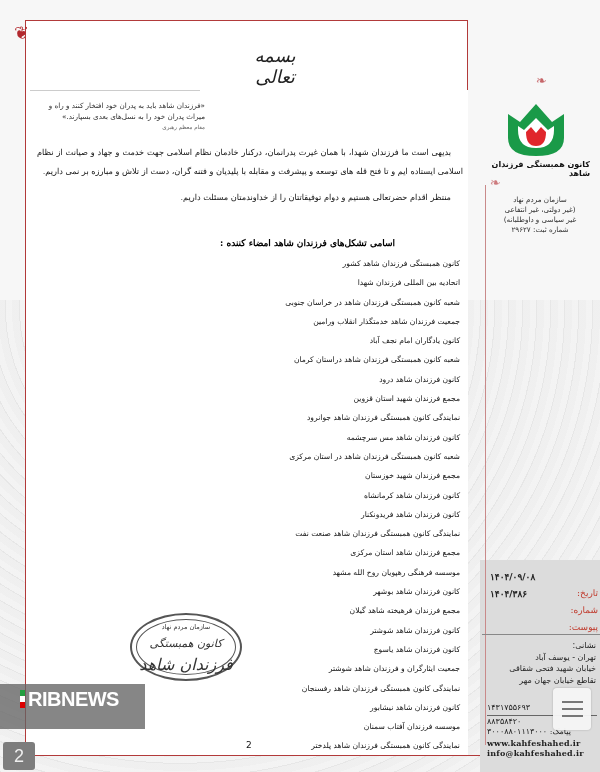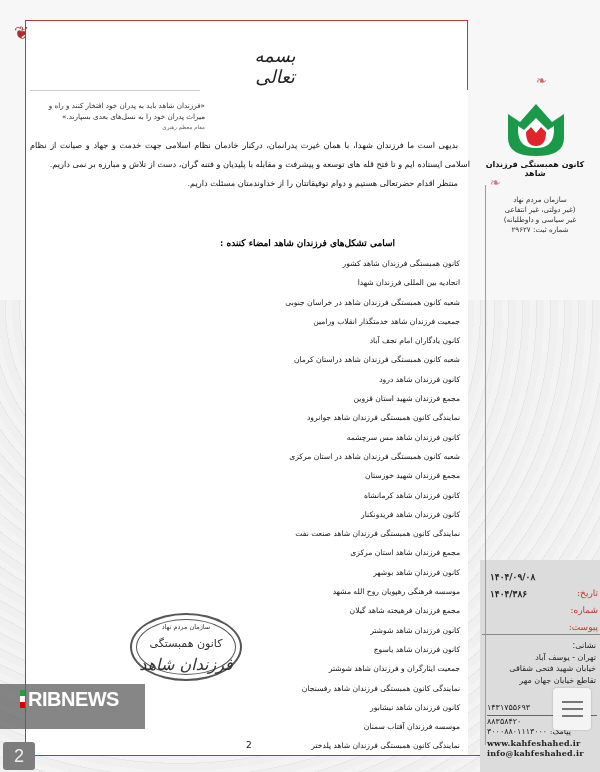--- a/index.html
+++ b/index.html
@@ -12,40 +12,40 @@
   .frame-bottom{position:absolute;left:25px;top:755px;width:575px;height:0;border-top:1.5px solid #b23a3a;}
   .right-rule{position:absolute;left:467px;top:20px;height:70px;border-left:1.5px solid #b23a3a;}
   .side{position:absolute;left:480px;top:560px;width:120px;height:212px;background:#dcdcdc;}
   .sidebox{position:absolute;left:485px;top:185px;width:115px;height:560px;border-left:1.5px solid #c98a8a;}
   .ornament{position:absolute;color:#b2292e;font-size:18px;line-height:1;}
   .bismillah{position:absolute;left:245px;top:45px;width:60px;text-align:center;font-family:"DejaVu Serif",serif;font-size:18px;color:#222;font-style:italic;}
   .quote-rule{position:absolute;left:30px;top:90px;width:170px;border-top:1px solid #ccc;}
   .quote{position:absolute;left:30px;top:100px;width:175px;direction:rtl;text-align:right;font-size:7.2px;line-height:11px;color:#333;}
   .quote-src{font-size:5.5px;color:#666;}
   .logo{position:absolute;left:504px;top:100px;width:64px;height:58px;}
-  .logo-name{position:absolute;left:480px;top:160px;width:110px;text-align:center;direction:rtl;font-size:8px;font-weight:bold;color:#111;}
+  .logo-name{position:absolute;left:480px;top:160px;width:110px;direction:rtl;font-size:8px;font-weight:bold;color:#111;}
   .org{position:absolute;left:490px;top:195px;width:100px;direction:rtl;text-align:center;font-size:7.2px;line-height:10px;color:#333;}
   .body{position:absolute;left:30px;top:136px;width:440px;direction:rtl;text-align:justify;font-family:"DejaVu Serif",serif;font-size:8.2px;line-height:19px;color:#111;}
-  .body p{margin:0;text-indent:12px;}
+  .body p{margin:7px;text-indent:12px;}
   .list-title{position:absolute;left:220px;top:238px;width:252px;direction:rtl;text-align:left;font-family:"DejaVu Serif",serif;font-weight:bold;font-size:9px;color:#000;}
   .list{position:absolute;left:200px;top:254px;width:260px;direction:rtl;text-align:right;margin:0;padding:0;list-style:none;font-family:"DejaVu Serif",serif;font-size:7.6px;color:#111;}
   .list li{height:19.3px;line-height:19.3px;white-space:nowrap;}
   .meta{position:absolute;left:490px;top:568px;width:108px;direction:rtl;font-family:"DejaVu Serif",serif;}
   .meta-row{display:flex;justify-content:space-between;height:17px;align-items:center;}
   .meta-label{color:#c0392b;font-size:9px;margin-top:32px;}
   .meta-val{font-size:9px;font-weight:bold;color:#222;direction:ltr;}
   .addr-rule{position:absolute;left:482px;top:634px;width:118px;border-top:1px solid #888;}
   .addr{position:absolute;left:484px;top:640px;width:112px;direction:rtl;text-align:right;font-size:8px;line-height:11.5px;color:#222;}
   .phones{position:absolute;left:487px;top:703px;width:110px;font-size:8px;line-height:10.5px;color:#222;font-family:"DejaVu Serif",serif;}
   .phone-rule{border-top:1px solid #666;margin:1px 0;}
   .web{font-family:"DejaVu Serif",serif;font-size:8px;font-weight:bold;color:#222;letter-spacing:.2px;}
   .stamp{position:absolute;left:130px;top:613px;width:112px;height:68px;border:2px solid #555;border-radius:50%;box-sizing:border-box;text-align:center;font-size:8px;color:#333;}
   .stamp-inner{position:absolute;inset:4px;border:1px solid #555;border-radius:50%;}
   .stamp-l1{position:absolute;top:8px;width:100%;font-size:6.5px;}
-  .stamp-l2{position:absolute;top:22px;width:100%;font-size:11px;}
+  .stamp-l2{position:absolute;top:22px;width:100%;font-size:11px;font-style:italic;}
   .stamp-l3{position:absolute;top:40px;width:100%;font-size:16px;font-style:italic;}
   .page-num{position:absolute;left:246px;top:740px;font-size:9px;color:#111;}
   .rib{position:absolute;left:0;top:684px;width:145px;height:45px;background:rgba(100,100,100,.78);}
   .rib-flag{position:absolute;left:20px;top:6px;width:5px;height:18px;}
   .rib-flag span{display:block;height:6px;}
   .rib-text{position:absolute;left:28px;top:4px;font-family:"Liberation Sans",sans-serif;font-weight:bold;font-size:20px;color:#fff;letter-spacing:-0.5px;}
   .badge{position:absolute;left:3px;top:742px;width:32px;height:28px;background:#7d7d7d;border-radius:3px;color:#eee;font-family:"Liberation Sans",sans-serif;font-size:18px;text-align:center;line-height:28px;}
   .menu-btn{position:absolute;left:553px;top:688px;width:38px;height:42px;background:rgba(245,245,245,.96);border-radius:4px;box-shadow:0 0 2px rgba(0,0,0,.25);}
   .menu-btn i{position:absolute;left:9px;width:21px;height:1.5px;background:#777;}
 </style>
@@ -102,22 +102,22 @@
   <li>کانون فرزندان شاهد درود</li>
   <li>مجمع فرزندان شهید استان قزوین</li>
   <li>نمایندگی کانون همبستگی فرزندان شاهد جوانرود</li>
   <li>کانون فرزندان شاهد مس سرچشمه</li>
   <li>شعبه کانون همبستگی فرزندان شاهد در استان مرکزی</li>
   <li>مجمع فرزندان شهید خوزستان</li>
   <li>کانون فرزندان شاهد کرمانشاه</li>
   <li>کانون فرزندان شاهد فریدونکنار</li>
   <li>نمایندگی کانون همبستگی فرزندان شاهد صنعت نفت</li>
   <li>مجمع فرزندان شاهد استان مرکزی</li>
+  <li>موسسه فرهنگی رهپویان روح الله مشهد</li>
   <li>کانون فرزندان شاهد بوشهر</li>
-  <li>موسسه فرهنگی رهپویان روح الله مشهد</li>
   <li>مجمع فرزندان فرهیخته شاهد گیلان</li>
   <li>کانون فرزندان شاهد شوشتر</li>
   <li>کانون فرزندان شاهد یاسوج</li>
   <li>جمعیت ایثارگران و فرزندان شاهد شوشتر</li>
   <li>نمایندگی کانون همبستگی فرزندان شاهد رفسنجان</li>
   <li>کانون فرزندان شاهد نیشابور</li>
   <li>موسسه فرزندان آفتاب سمنان</li>
   <li>نمایندگی کانون همبستگی فرزندان شاهد پلدختر</li>
 </ul>
 

